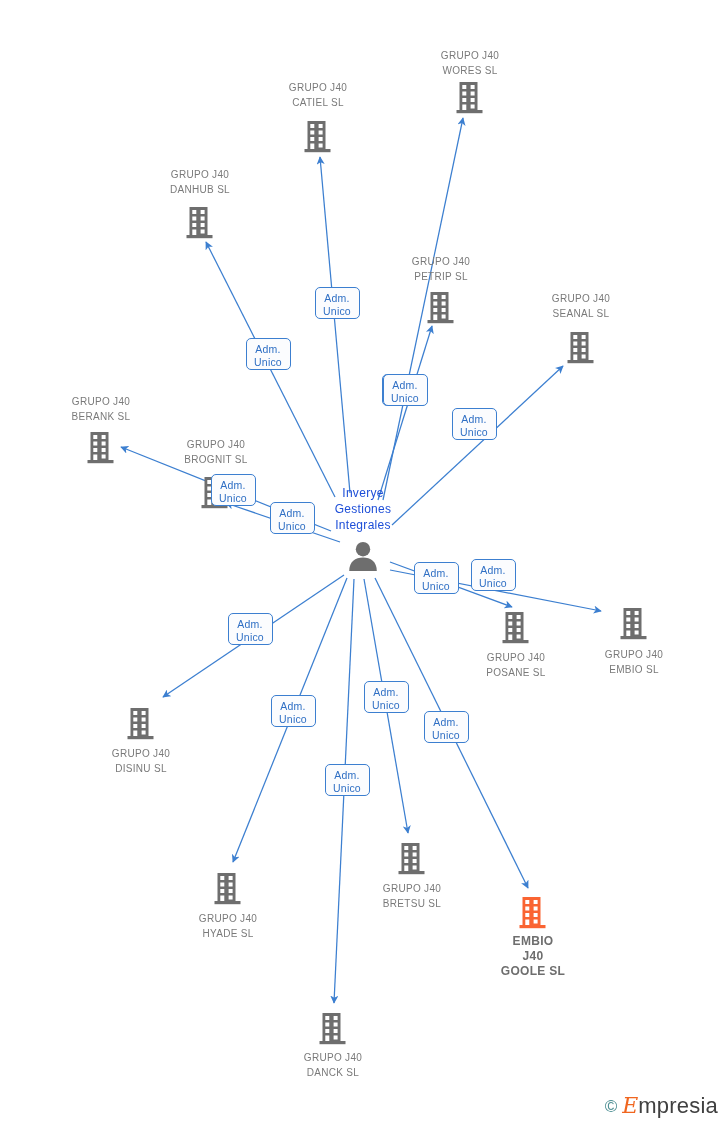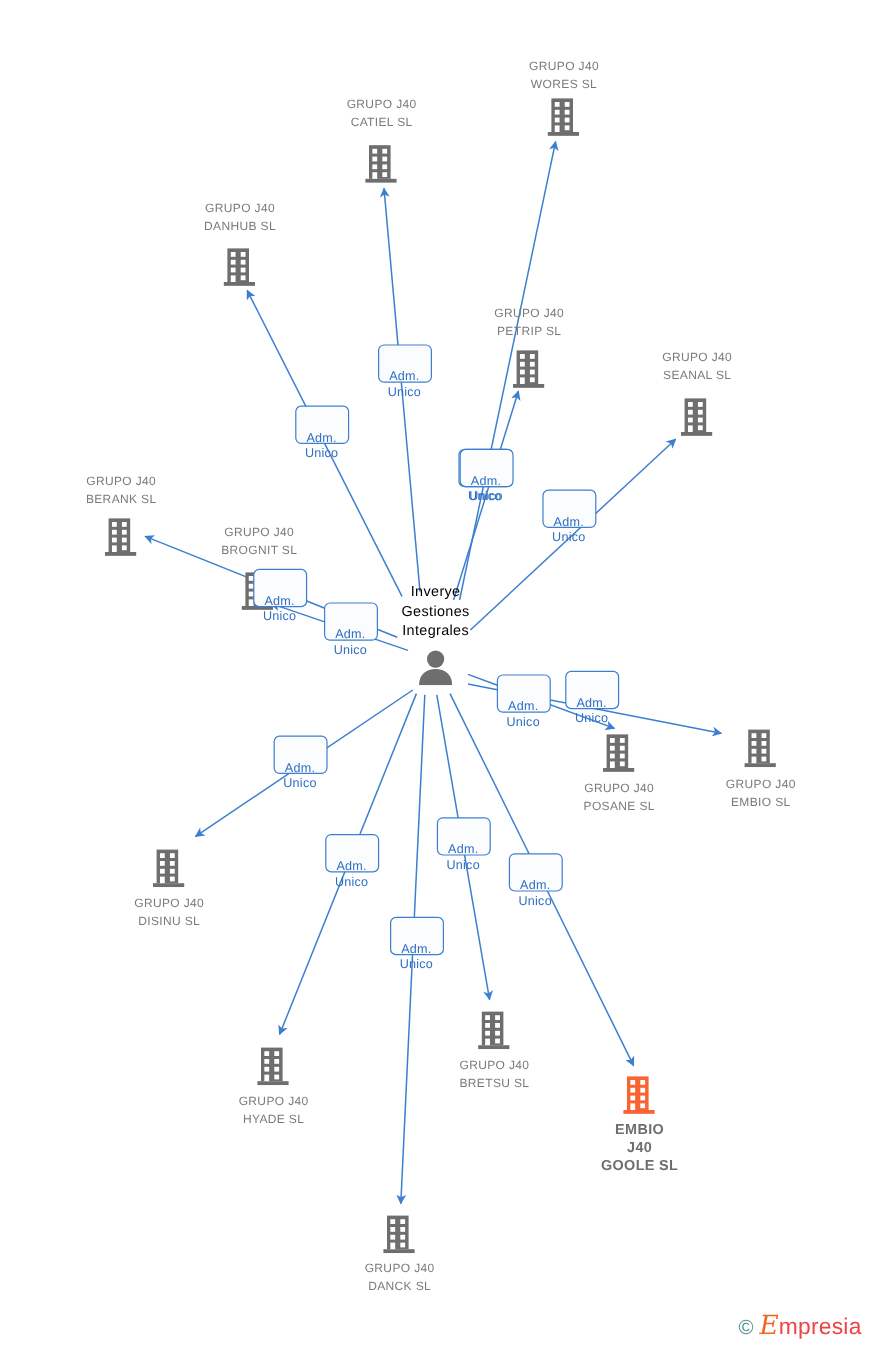--- a/index.html
+++ b/index.html
@@ -12,54 +12,54 @@
   }
   #graph{position:absolute;left:0;top:0;width:728px;height:1125px;}
 
   
   .node{position:absolute;text-align:center;}
   .node .label{
     color:#7a7a7a;font-size:10px;line-height:15px;
     letter-spacing:.3px;white-space:pre-line;
     font-weight:400;
   }
-  .node.root .label{color:#000000;font-size:12px;line-height:16px;}
+  .node.root .label{color:#1d4ed8;font-size:12px;line-height:16px;}
   .node.focus .label{color:#6e6e6e;font-weight:700;font-size:12px;line-height:15px;}
 
   
   .bld{position:relative;margin:0 auto;display:block;}
   .bld svg{display:block;}
 
   
   .person svg{display:block;}
 
   
   .elabel{
     position:absolute;
     background:#fbfcfe;
     border:1.4px solid #3c7fd0;
     border-radius:5px;
     color:#2f6fc4;
     font-size:10.5px;line-height:13px;
     text-align:center;
-    padding:20px 4px 4px 4px;
+    padding:4px 4px 4px 4px;
     box-sizing:border-box;
     white-space:pre-line;
     letter-spacing:.2px;
   }
 
   
   #wm{
     position:absolute;right:10px;bottom:8px;
     display:flex;align-items:center;gap:5px;
     font-size:19px;line-height:19px;
   }
   #wm .c{color:#4d8f93;font-size:17px;}
   #wm .e{color:#f0661f;font-style:italic;font-family:"DejaVu Serif",serif;font-size:22px;line-height:22px;}
-  #wm .rest{color:#ef4444;font-size:19px;letter-spacing:.2px;}
+  #wm .rest{color:#404040;font-size:22px;letter-spacing:.2px;}
 </style>
 </head>
 <body>
 
 <svg id="graph" viewBox="0 0 728 1125">
   <defs>
     <marker id="arrow" viewBox="0 0 10 10" refX="9" refY="5" markerWidth="6.5" markerHeight="6.5" orient="auto-start-reverse">
       <path d="M 0 0 L 10 5 L 0 10 L 2.6 5 z" fill="#3c7fd0"></path>
     </marker>
   </defs>

